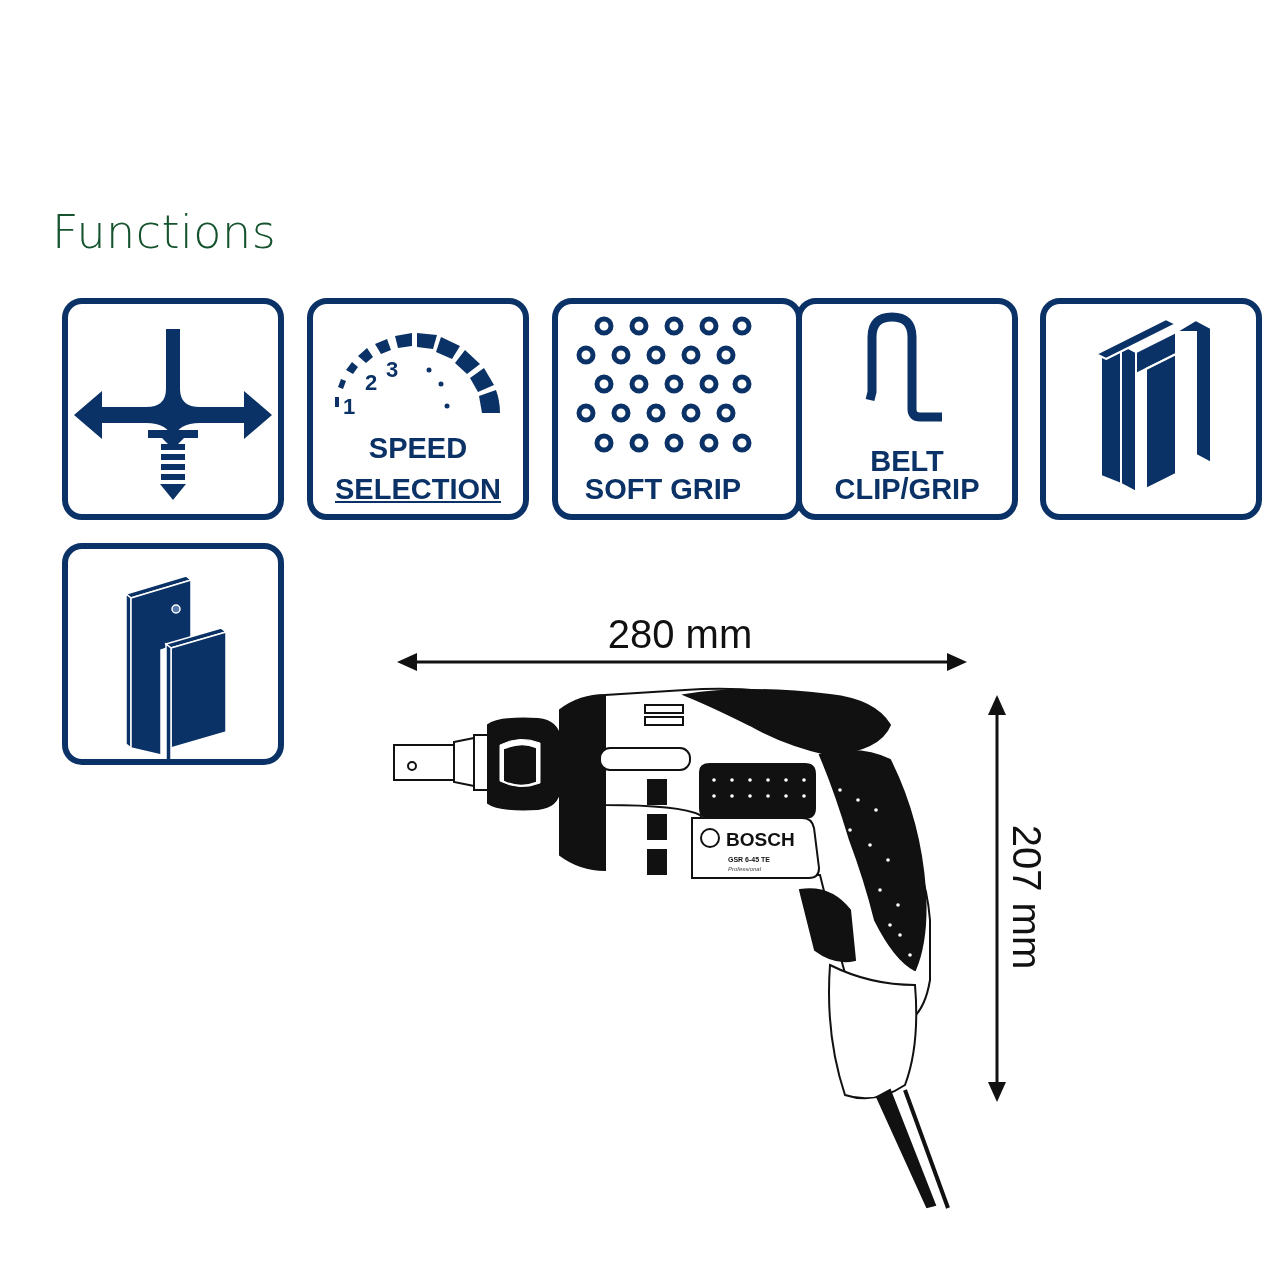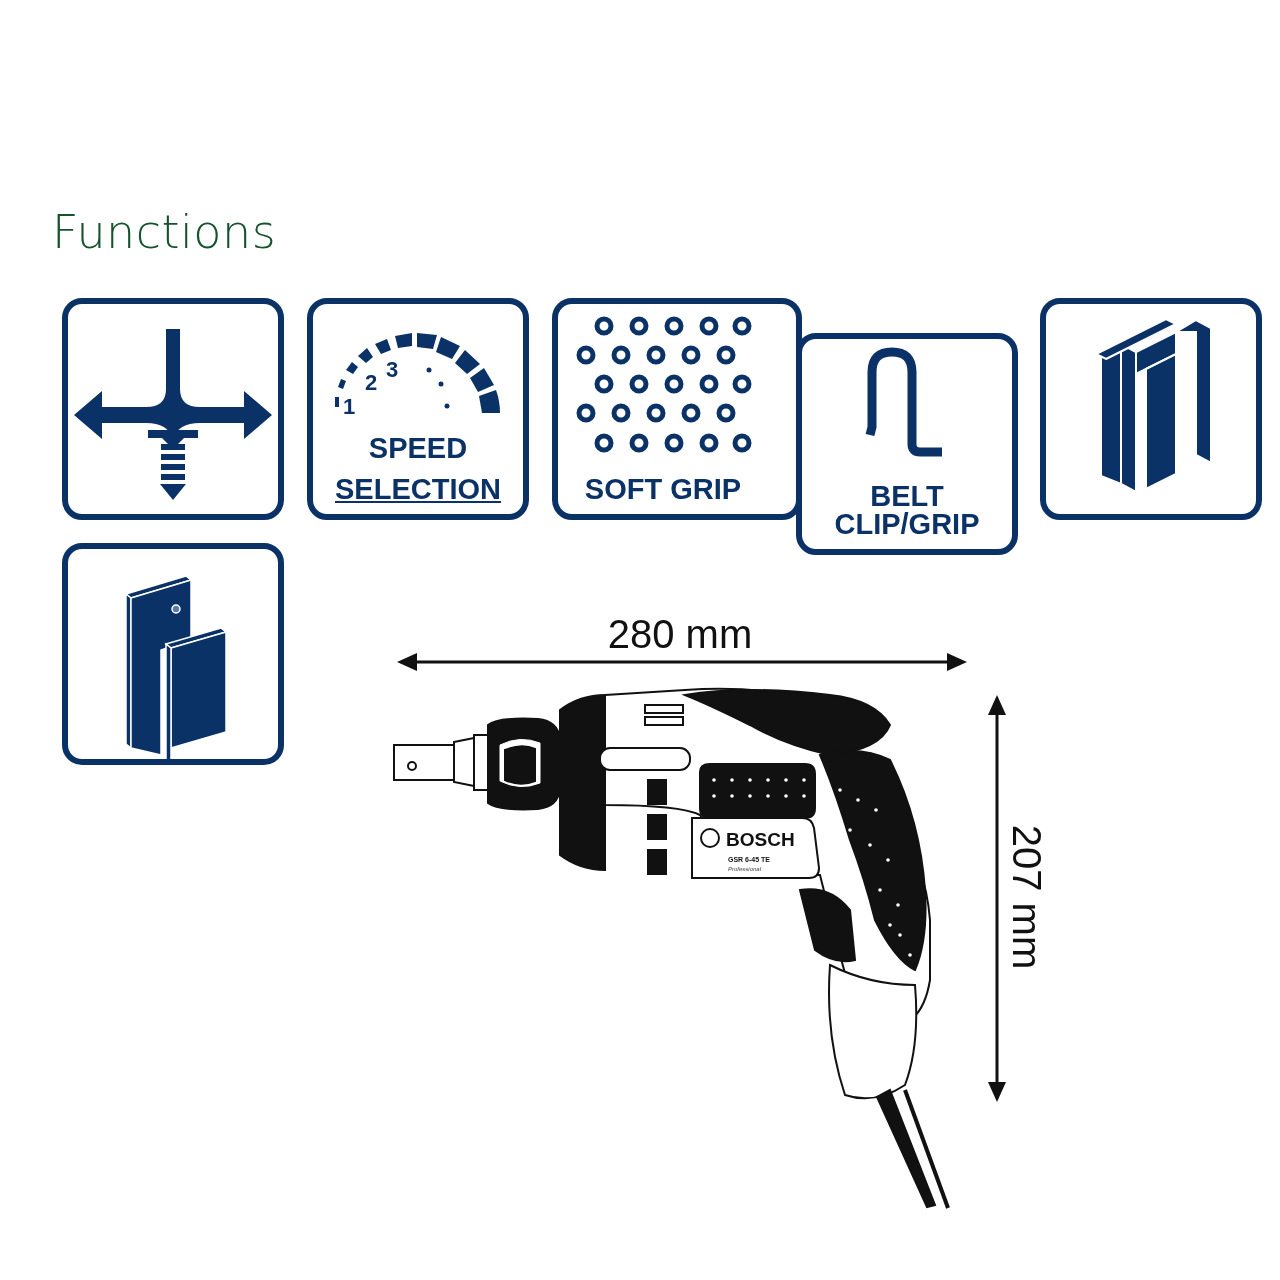--- a/index.html
+++ b/index.html
@@ -78,21 +78,21 @@
       <circle cx="46" cy="139" r="7"></circle>
         <circle cx="81" cy="139" r="7"></circle>
         <circle cx="116" cy="139" r="7"></circle>
         <circle cx="151" cy="139" r="7"></circle>
         <circle cx="184" cy="139" r="7"></circle>
     </g>
   </svg>
   <div class="icon-label" style="top:170px;">SOFT GRIP</div>
 </div>
 
-<div class="icon-box" style="left:796px;top:298px;margin-top:35px;">
+<div class="icon-box" style="left:796px;top:298px;">
   <svg viewBox="0 0 210 210">
     <path d="M68 96 l2 -8 l0 -55 q0 -20 20 -20 q20 0 20 20 v72 q0 8 8 8 h22" fill="none" stroke="#0b3266" stroke-width="9" stroke-linecap="butt"></path>
   </svg>
   <div class="icon-label" style="top:142px;">BELT</div>
   <div class="icon-label" style="top:170px;">CLIP/GRIP</div>
 </div>
 
 <div class="icon-box" style="left:1040px;top:298px;">
   <svg viewBox="0 0 210 210">
     <g fill="#0b3266" stroke="#ffffff" stroke-width="2">

